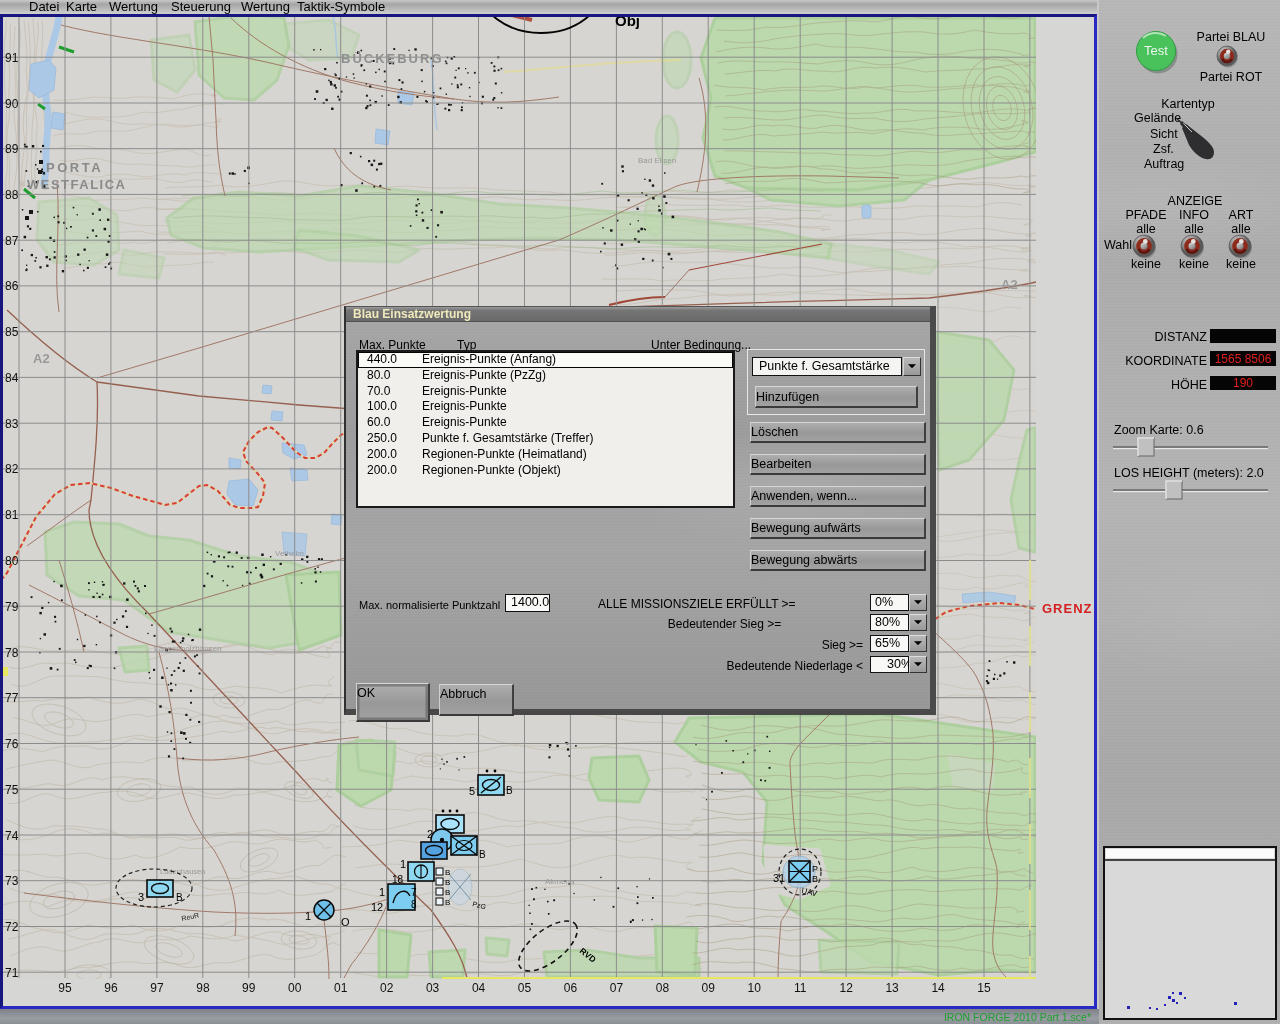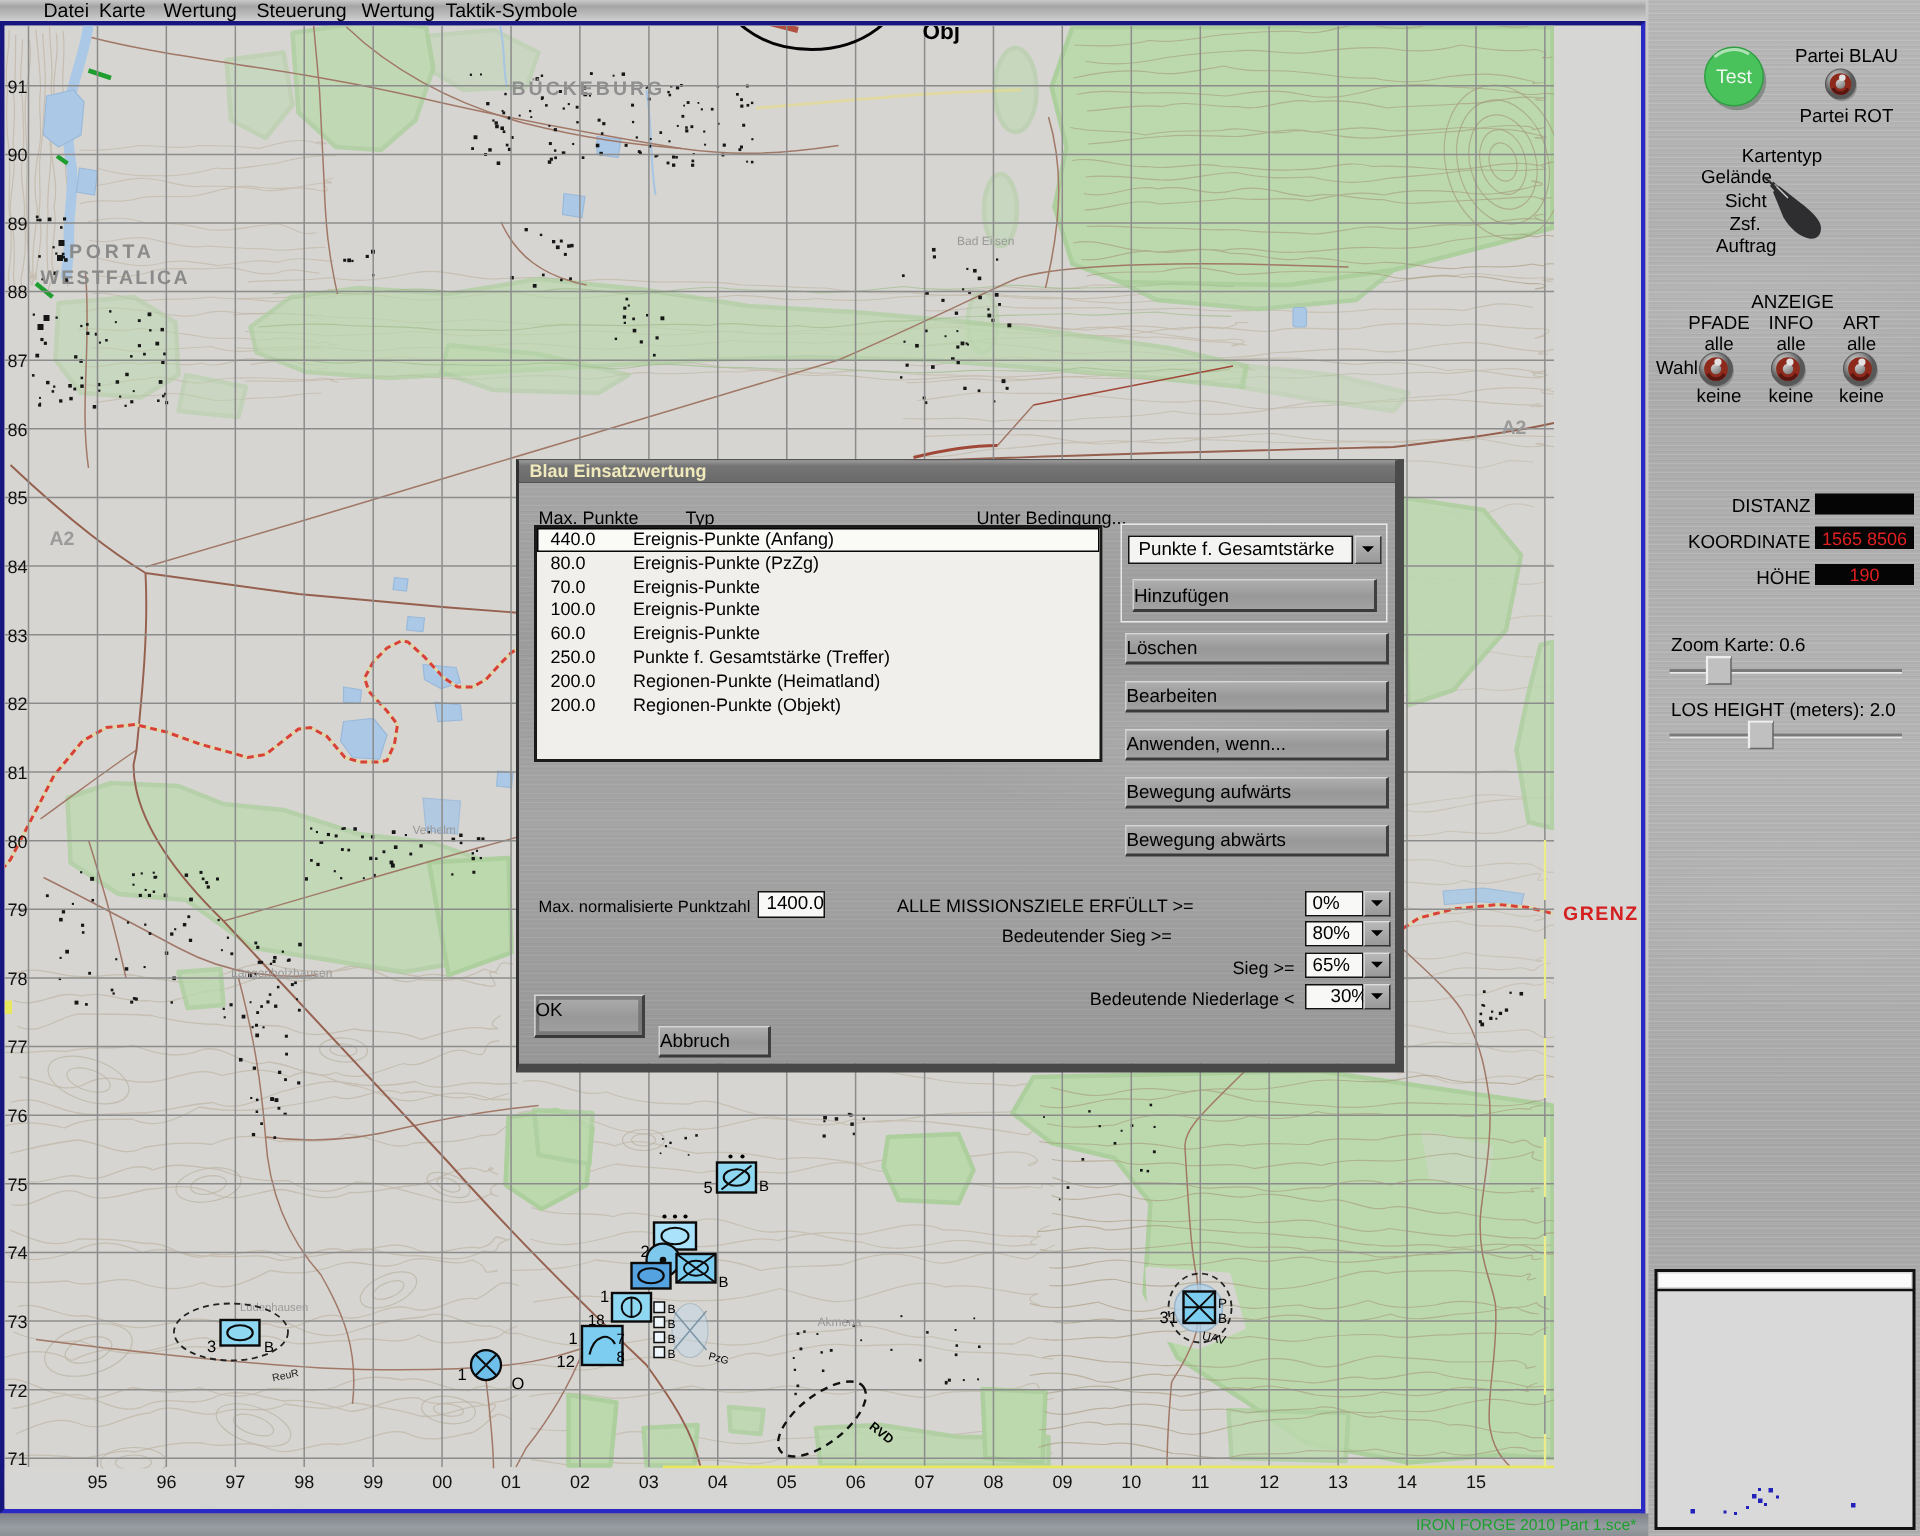--- a/index.html
+++ b/index.html
@@ -1175,15 +1175,15 @@
     <div class="dlabel" style="left:240px;top:331px;width:277px;text-align:right;white-space:nowrap">Sieg &gt;=</div>
     <div class="dlabel" style="left:240px;top:352px;width:277px;text-align:right;white-space:nowrap">Bedeutende Niederlage &lt;</div>
     <div class="inbox" style="left:524px;top:287px;width:39px;height:17px;line-height:14px;padding-left:4px">0%</div>
     <div class="arrowbtn" style="left:563px;top:287px;width:18px;height:17px"></div>
     <div class="inbox" style="left:524px;top:307px;width:39px;height:17px;line-height:14px;padding-left:4px">80%</div>
     <div class="arrowbtn" style="left:563px;top:307px;width:18px;height:17px"></div>
     <div class="inbox" style="left:524px;top:328px;width:39px;height:17px;line-height:14px;padding-left:4px">65%</div>
     <div class="arrowbtn" style="left:563px;top:328px;width:18px;height:17px"></div>
     <div class="inbox" style="left:524px;top:349px;width:39px;height:17px;line-height:14px;padding-left:16px">30%</div>
     <div class="arrowbtn" style="left:563px;top:349px;width:18px;height:17px"></div>
-    <div class="btn" style="left:10px;top:356px;width:74px;height:29px;line-height:19px;box-shadow:inset 0 0 0 2.5px rgba(90,90,90,.55)">OK</div>
-    <div class="btn" style="left:93px;top:377px;width:75px;height:21px;line-height:19px">Abbruch</div>
+    <div class="btn" style="left:10px;top:376px;width:74px;height:39px;line-height:19px;box-shadow:inset 0 0 0 2.5px rgba(90,90,90,.55)">OK</div>
+    <div class="btn" style="left:93px;top:377px;width:75px;height:32px;line-height:19px">Abbruch</div>
   </div>
 </div>
 </body></html>

